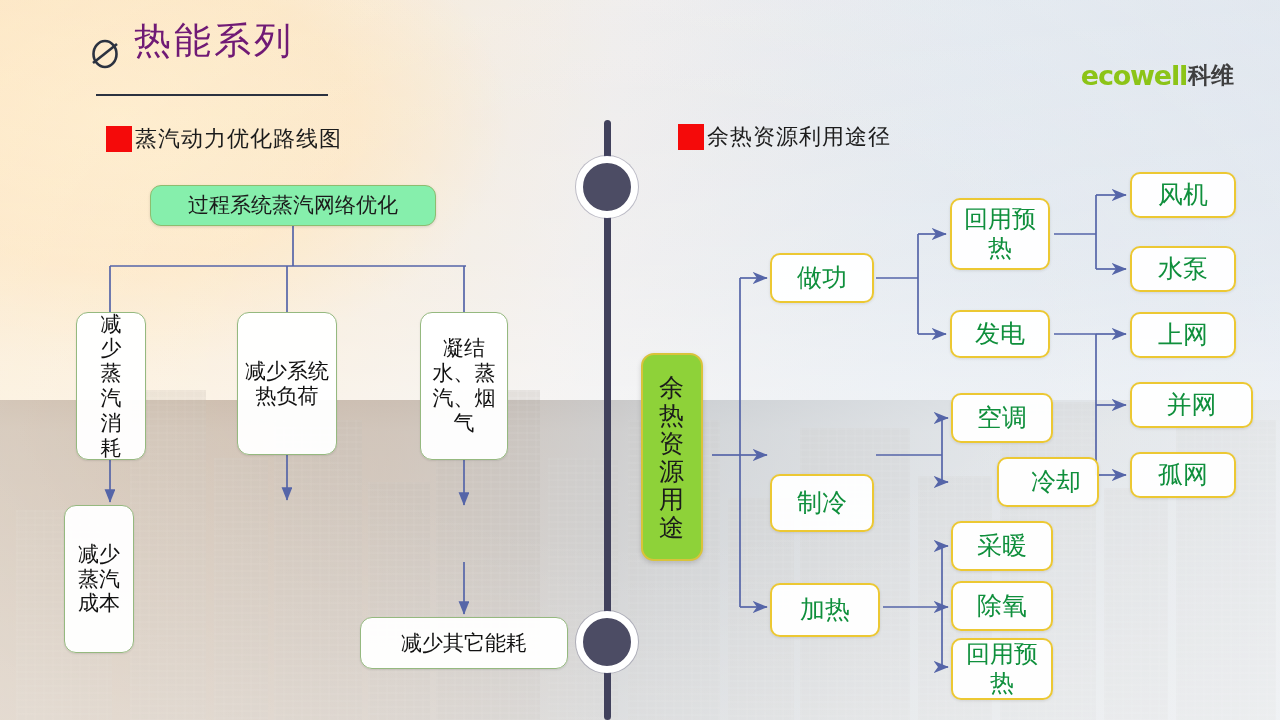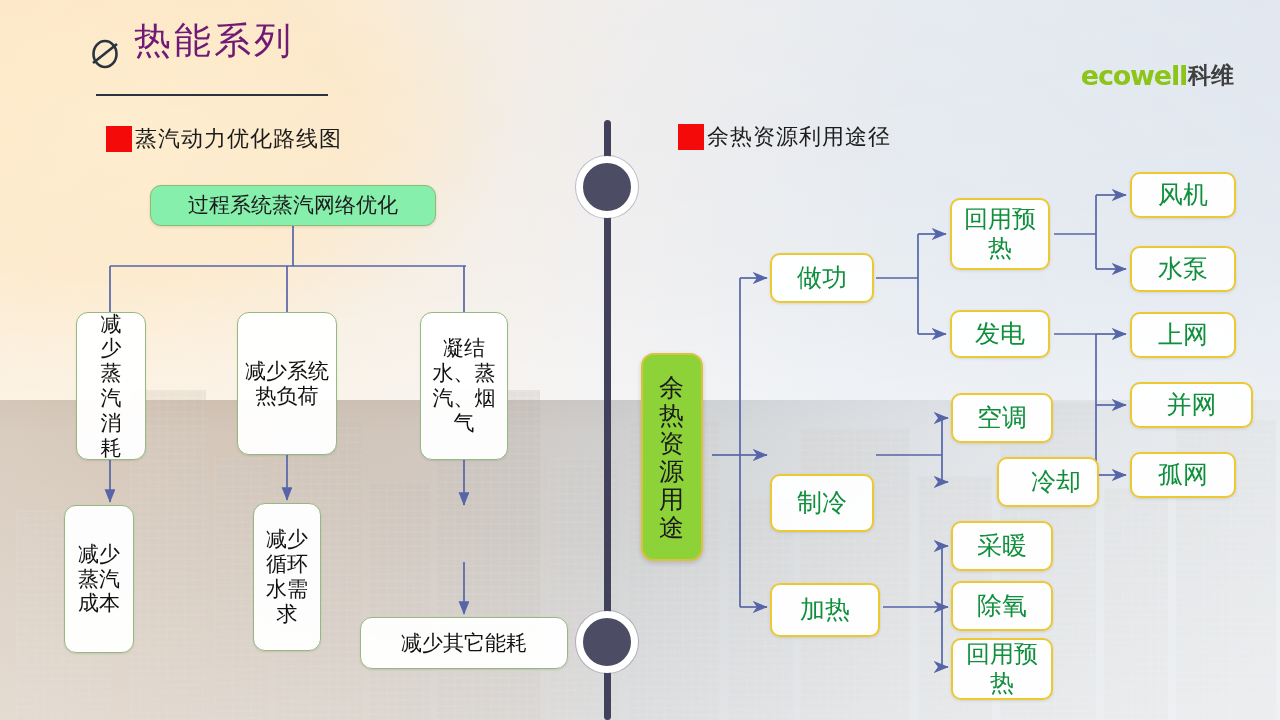--- a/index.html
+++ b/index.html
@@ -235,21 +235,20 @@
 用
 途</div>
 
   <div class="box box-green" style="left:150px;top:185px;width:286px;height:41px;">过程系统蒸汽网络优化</div>
 
   <div class="box box-l" style="left:76px;top:312px;width:70px;height:148px;padding:20px;">减少蒸汽消耗</div>
   <div class="box box-l" style="left:237px;top:312px;width:100px;height:143px;padding:4px;">减少系统热负荷</div>
   <div class="box box-l" style="left:420px;top:312px;width:88px;height:148px;padding:4px;">凝结水、蒸汽、烟气</div>
 
   <div class="box box-l" style="left:64px;top:505px;width:70px;height:148px;padding:4px;">减少蒸汽成本</div>
-  <div class="box box-l" style="left:253px;top:503px;width:68px;height:148px;padding:4px;">减少循环水需求</div>
 
   <div class="box box-l" style="left:360px;top:617px;width:208px;height:52px;padding:4px 8px;">减少其它能耗</div>
 
   <div class="box box-r" style="left:770px;top:253px;width:104px;height:50px;">做功</div>
   <div class="box box-r" style="left:770px;top:430px;width:104px;height:58px;margin-top:44px;">制冷</div>
   <div class="box box-r" style="left:770px;top:583px;width:110px;height:54px;">加热</div>
 
   <div class="box box-r two" style="left:950px;top:198px;width:100px;height:72px;padding:2px;">回用预热</div>
   <div class="box box-r" style="left:950px;top:310px;width:100px;height:48px;">发电</div>
 

